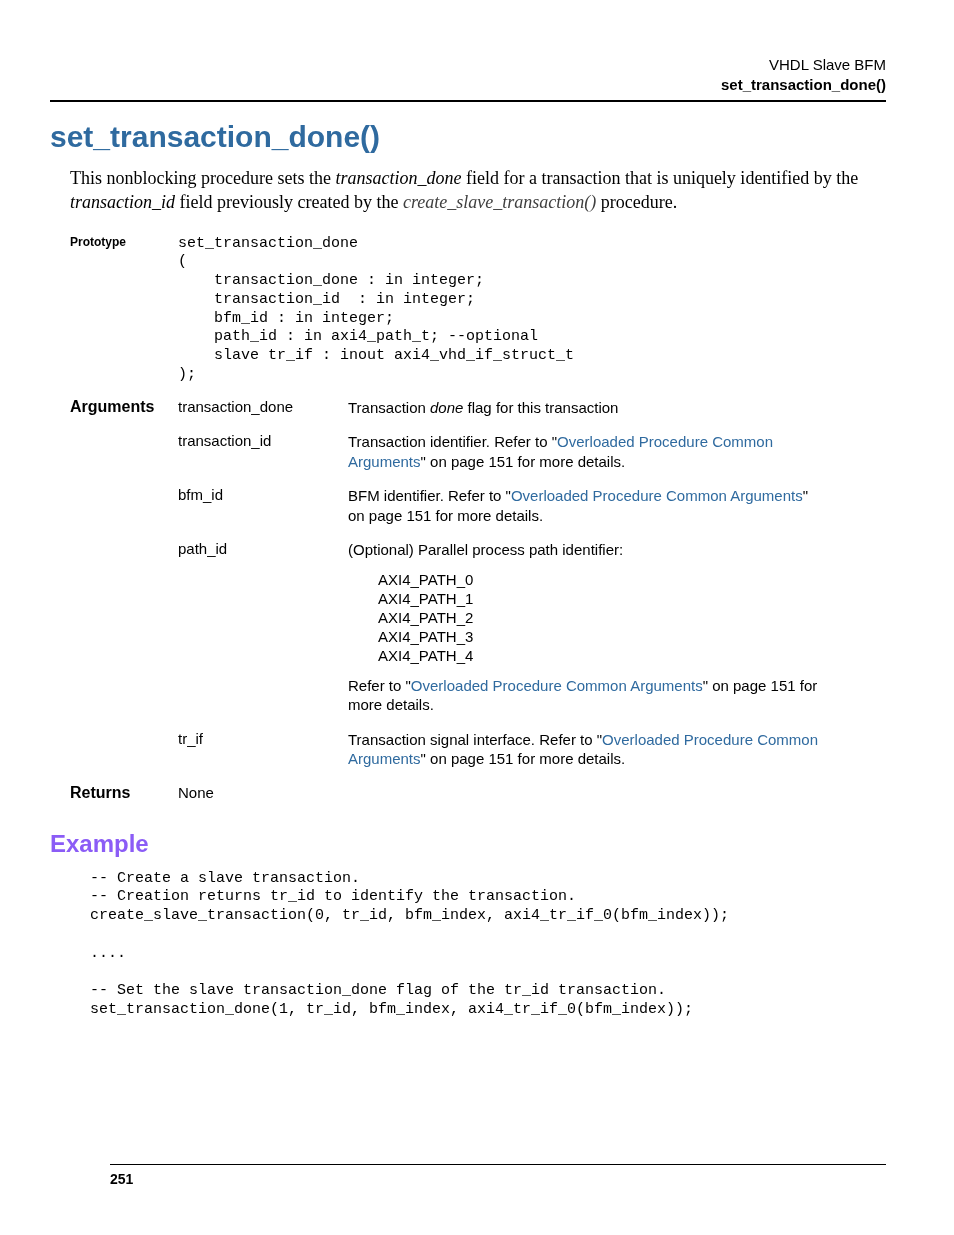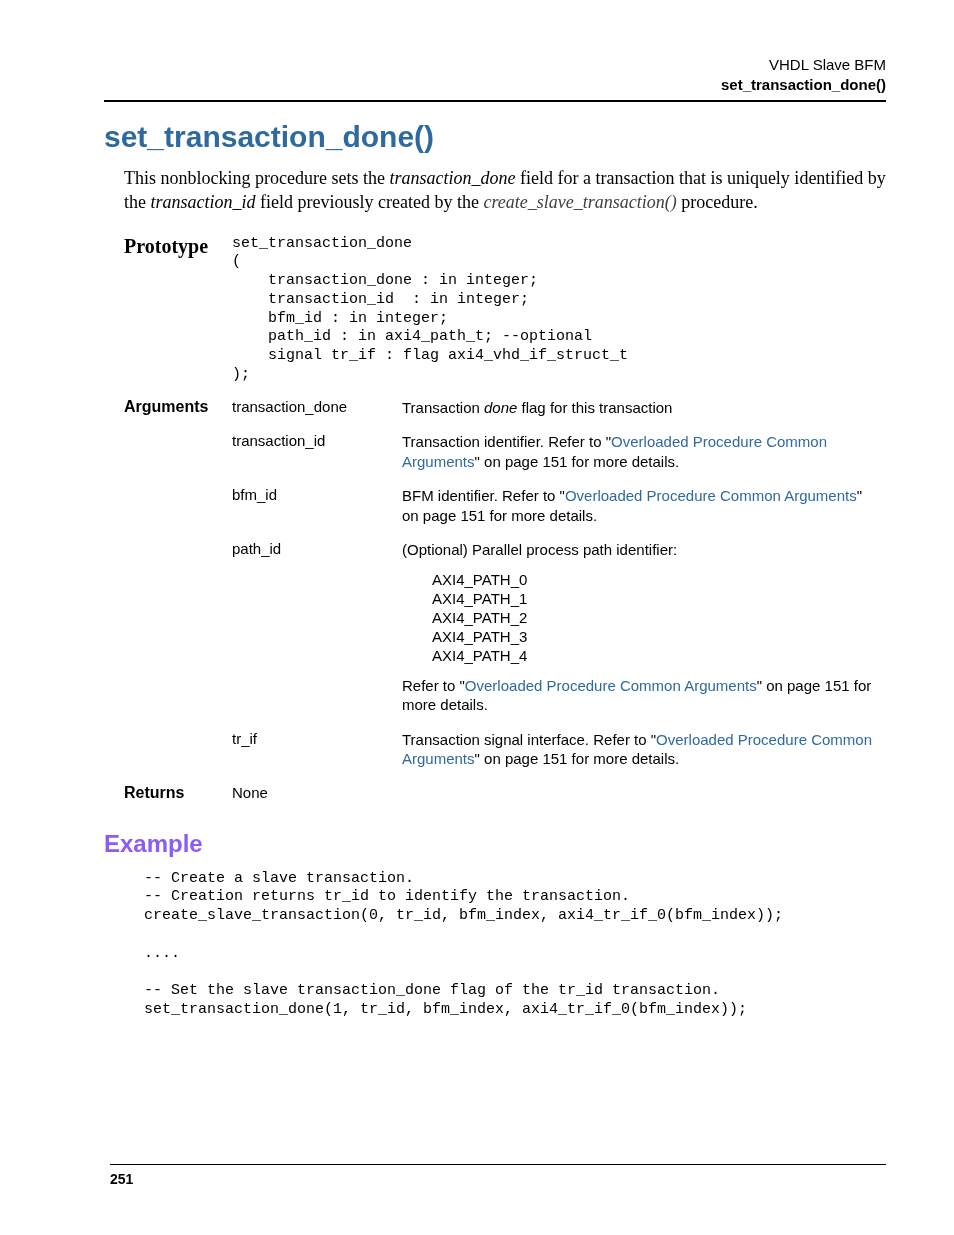--- a/index.html
+++ b/index.html
@@ -8,21 +8,21 @@
     margin: 0;
     padding: 0;
     background: #fff;
     color: #000;
     width: 954px;
     height: 1235px;
     position: relative;
     box-sizing: border-box;
   }
   .page {
-    padding: 55px 68px 0 104px;
+    padding: 55px 68px 0 50px;
     box-sizing: border-box;
   }
   .running-head {
     font-family: Arial, Helvetica, sans-serif;
     text-align: right;
     font-size: 15px;
     line-height: 1.3;
     margin-bottom: 6px;
   }
   .running-head .bold { font-weight: bold; }
@@ -53,23 +53,23 @@
     font-style: normal;
   }
   .proto-block {
     display: flex;
     align-items: flex-start;
     margin: 0 0 6px 20px;
   }
   .label-col {
     width: 108px;
     flex: 0 0 108px;
-    font-family: Liberation Serif, serif;
-    font-weight: bold;
-    font-size: 20px;
+    font-family: Liberation Sans, sans-serif;
+    font-weight: bold;
+    font-size: 12px;
     padding-top: 0;
   }
   pre.code {
     font-family: "Courier New", monospace;
     font-size: 15px;
     margin: 0;
     line-height: 1.25;
     white-space: pre;
   }
   pre.code .comment { }
@@ -145,21 +145,21 @@
   </p>
 
   <div class="proto-block">
     <div class="label-col">Prototype</div>
     <pre class="code"><span>set_transaction_done</span>
 <span>(</span>
 <span>    transaction_done : in integer;</span>
 <span>    transaction_id  : in integer;</span>
 <span>    bfm_id : in integer;</span>
 <span>    path_id : in axi4_path_t; </span><span class="comment">--optional</span>
-<span>    signal tr_if : flag axi4_vhd_if_struct_t</span>
+<span>    slave tr_if : inout axi4_vhd_if_struct_t</span>
 <span>);</span></pre>
   </div>
 
   <table class="args-table">
     <tbody>
         <tr>
       <td class="lab" rowspan="5">Arguments</td>
       <td class="argname">transaction_done</td>
       <td class="argdesc">
         <span>Transaction </span><span class="ital">done</span><span> flag for this transaction</span>

